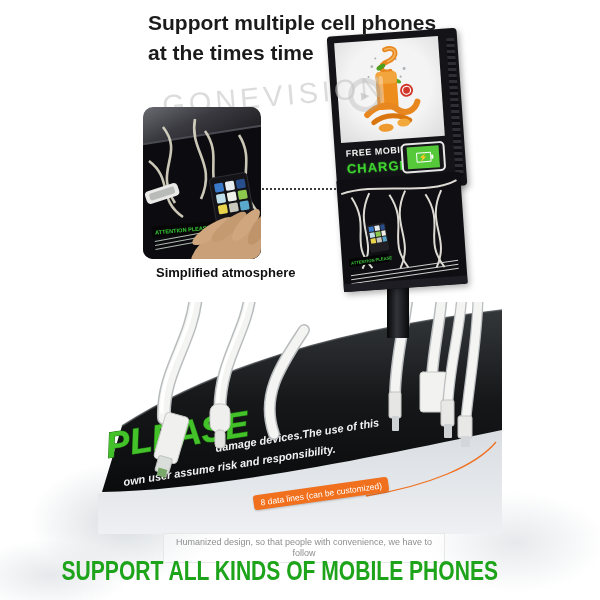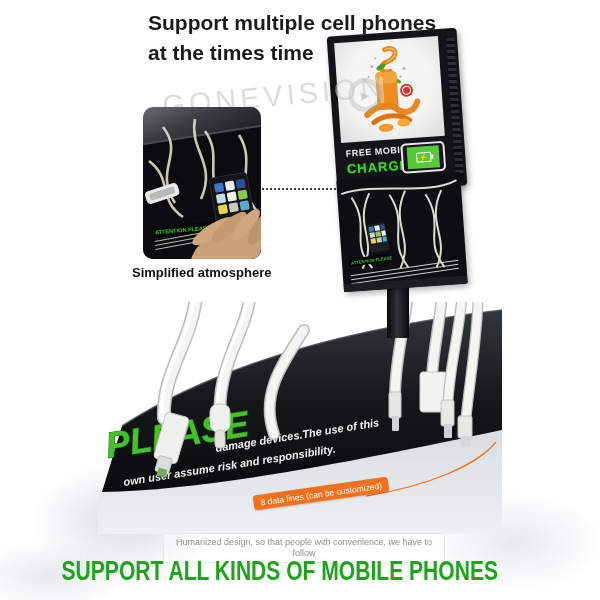--- a/index.html
+++ b/index.html
@@ -47,21 +47,21 @@
   .phone-icon .batt{width:13px;height:8px;border:1px solid #fff;border-radius:1px;position:relative;
     display:flex;align-items:center;justify-content:center;font-size:7px;line-height:7px;color:#fff;}
   .phone-icon .batt:after{content:"";position:absolute;right:-3px;top:2px;width:2px;height:4px;background:#fff;}
   .kiosk-shelf{position:absolute;left:10px;top:150px;width:124px;height:112px;background:#0f0f13;
     transform:rotate(-4deg);border-radius:2px;box-shadow:2px 3px 6px rgba(0,0,0,.3);}
 
   
   .inset{position:absolute;left:143px;top:107px;width:118px;height:152px;border-radius:10px;
     overflow:hidden;z-index:6;
     background:linear-gradient(155deg,#6a6a72 0%,#3a3a40 18%,#121216 45%,#060608 100%);}
-  .inset-caption{position:absolute;left:132px;top:265px;font-size:13px;font-weight:700;color:#101010;z-index:7;}
+  .inset-caption{position:absolute;left:156px;top:265px;font-size:13px;font-weight:700;color:#101010;z-index:7;}
   .dotted-link{position:absolute;left:262px;top:188px;width:74px;height:0;
     border-top:2px dotted #3c3c3c;z-index:7;}
 
   
   .photo{position:absolute;left:98px;top:302px;width:404px;height:232px;z-index:3;}
   .callout{position:absolute;left:253px;top:486px;z-index:8;transform:rotate(-8deg);
     background:#f0701d;color:#fff;font-size:8.5px;padding:2.5px 7px;border-radius:3px;
     white-space:nowrap;box-shadow:0 1px 2px rgba(0,0,0,.2);}
 
   

